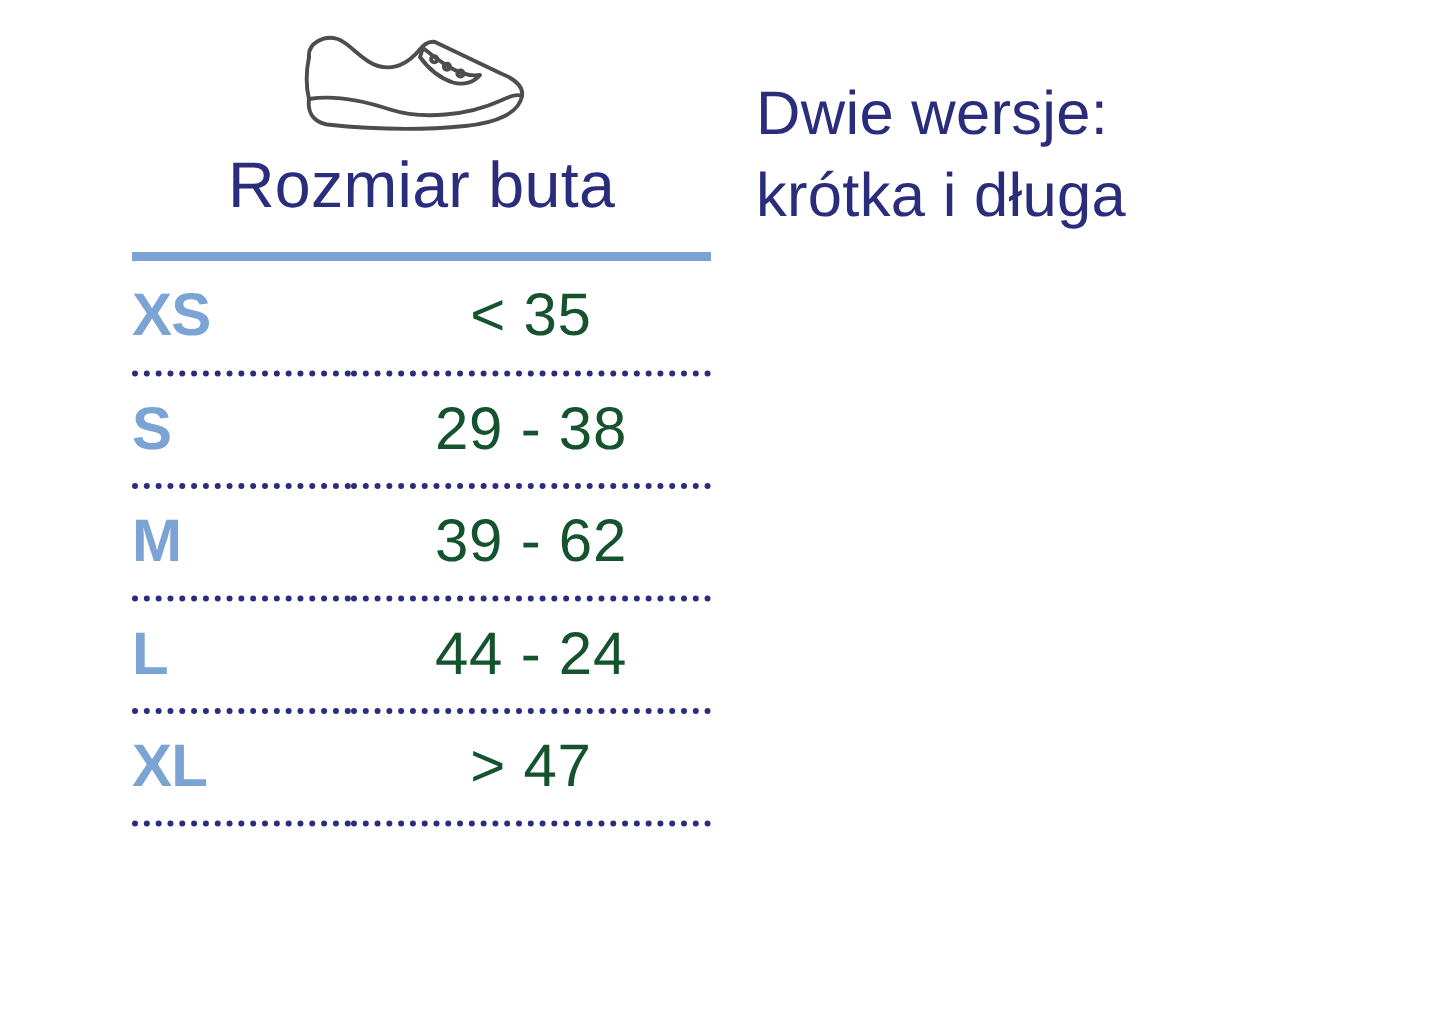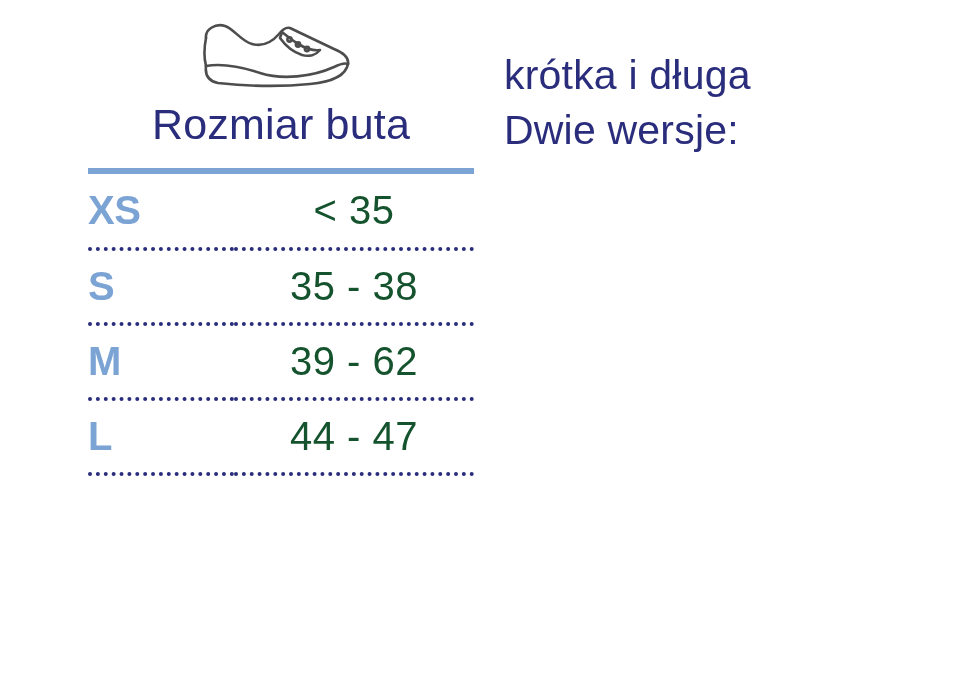--- a/index.html
+++ b/index.html
@@ -161,32 +161,36 @@
     <div class="rule-solid"></div>
 
     <table class="size-table">
       <tbody>
         <tr>
           <td class="cell-size">XS</td>
           <td class="cell-range">&lt; 35</td>
         </tr>
         <tr>
           <td class="cell-size">S</td>
-          <td class="cell-range">35 - 38</td>
+          <td class="cell-range">29 - 38</td>
         </tr>
         <tr>
           <td class="cell-size">M</td>
           <td class="cell-range">39 - 62</td>
         </tr>
         <tr>
           <td class="cell-size">L</td>
-          <td class="cell-range">44 - 47</td>
+          <td class="cell-range">44 - 24</td>
+        </tr>
+        <tr>
+          <td class="cell-size">XL</td>
+          <td class="cell-range">&gt; 47</td>
         </tr>
       </tbody>
     </table>
   </div>
 
   <div class="versions-note">
+    <span class="line">Dwie wersje:</span>
     <span class="line">krótka i długa</span>
-    <span class="line">Dwie wersje:</span>
   </div>
 
 </div>
 
 </body></html>

